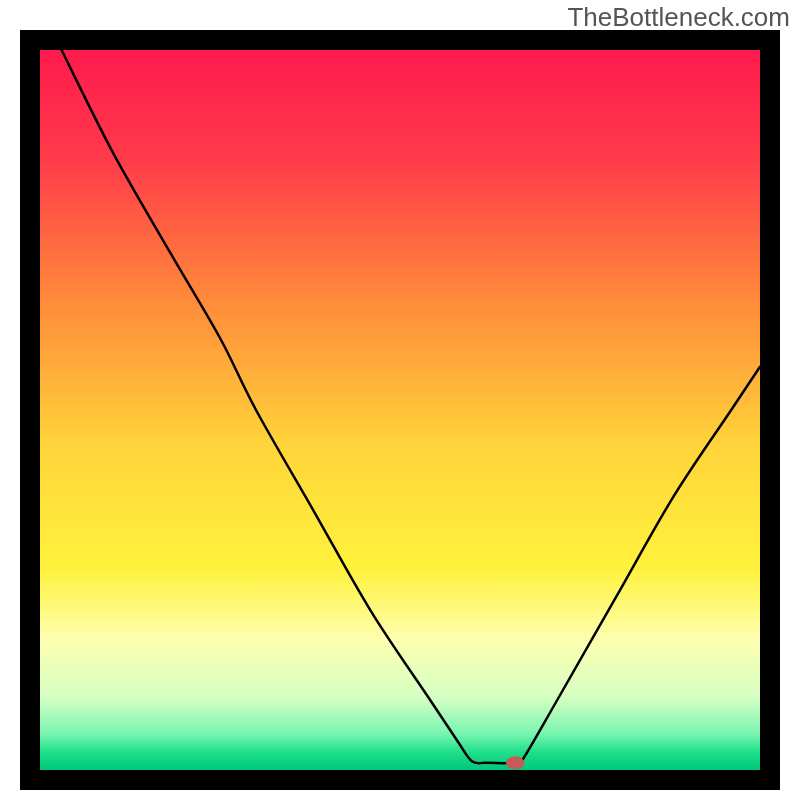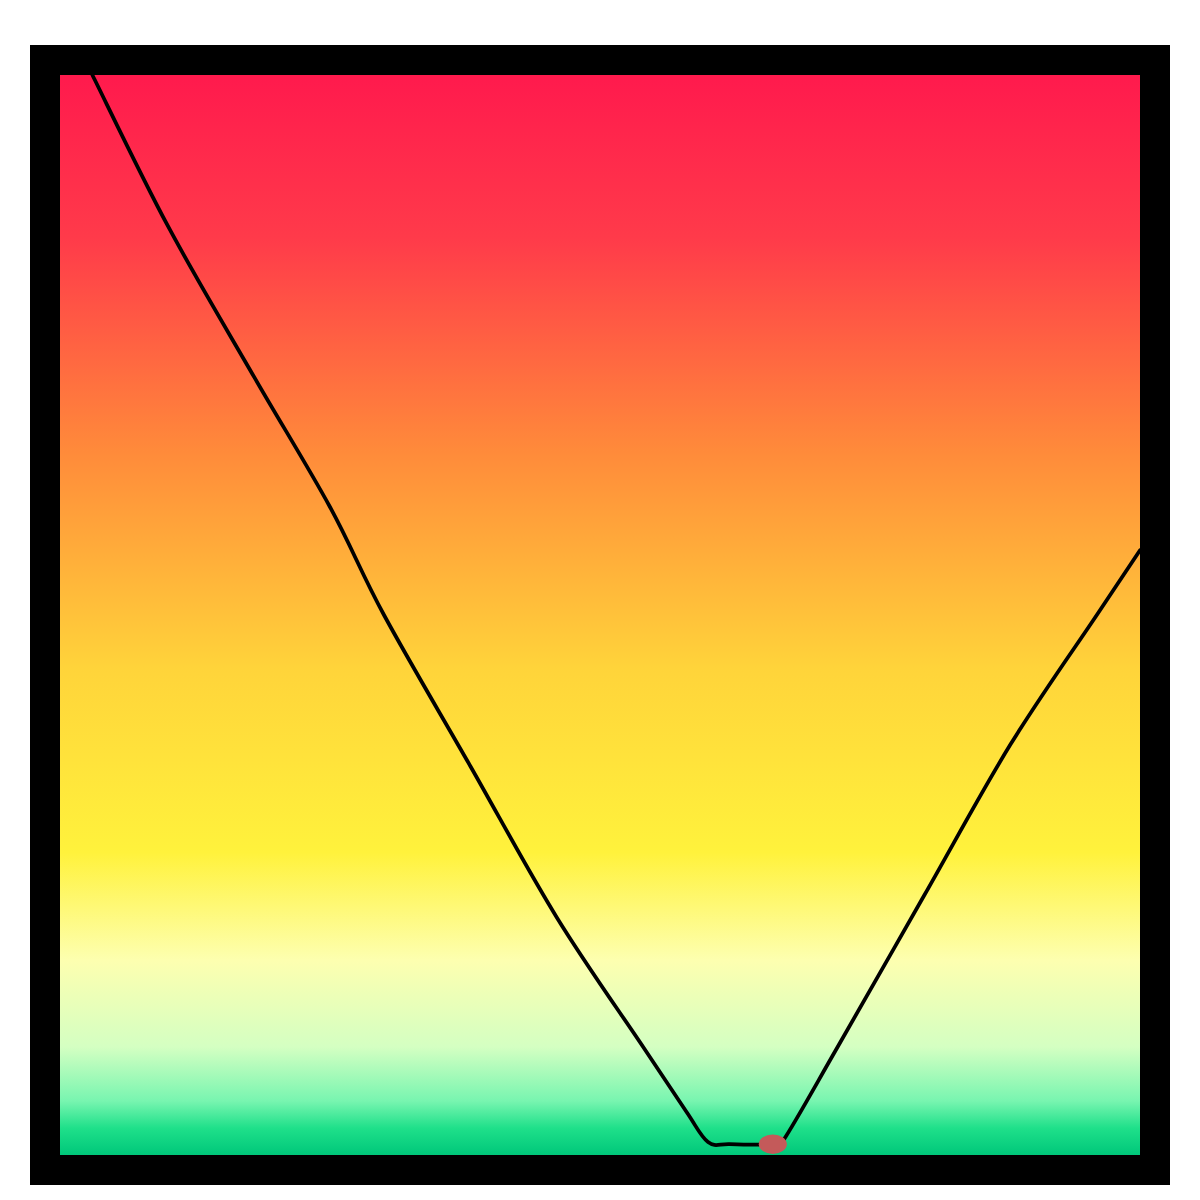--- a/index.html
+++ b/index.html
@@ -35,20 +35,21 @@
   }
   .svg-chart {
     display: block;
   }
 </style>
 </head>
 <body>
 
 <div class="container">
 
+  <div class="watermark">TheBottleneck.com</div>
 
   <div class="plot-frame">
     <svg class="svg-chart" width="760" height="760" viewBox="0 0 760 760" preserveAspectRatio="none">
       <defs>
         <linearGradient id="bg-grad" x1="0" y1="0" x2="0" y2="1">
             <stop offset="0%" stop-color="#ff1a4d"></stop>
             <stop offset="15%" stop-color="#ff3a4a"></stop>
             <stop offset="35%" stop-color="#ff8b3a"></stop>
             <stop offset="55.00000000000001%" stop-color="#ffd43a"></stop>
             <stop offset="72%" stop-color="#fff23c"></stop>

